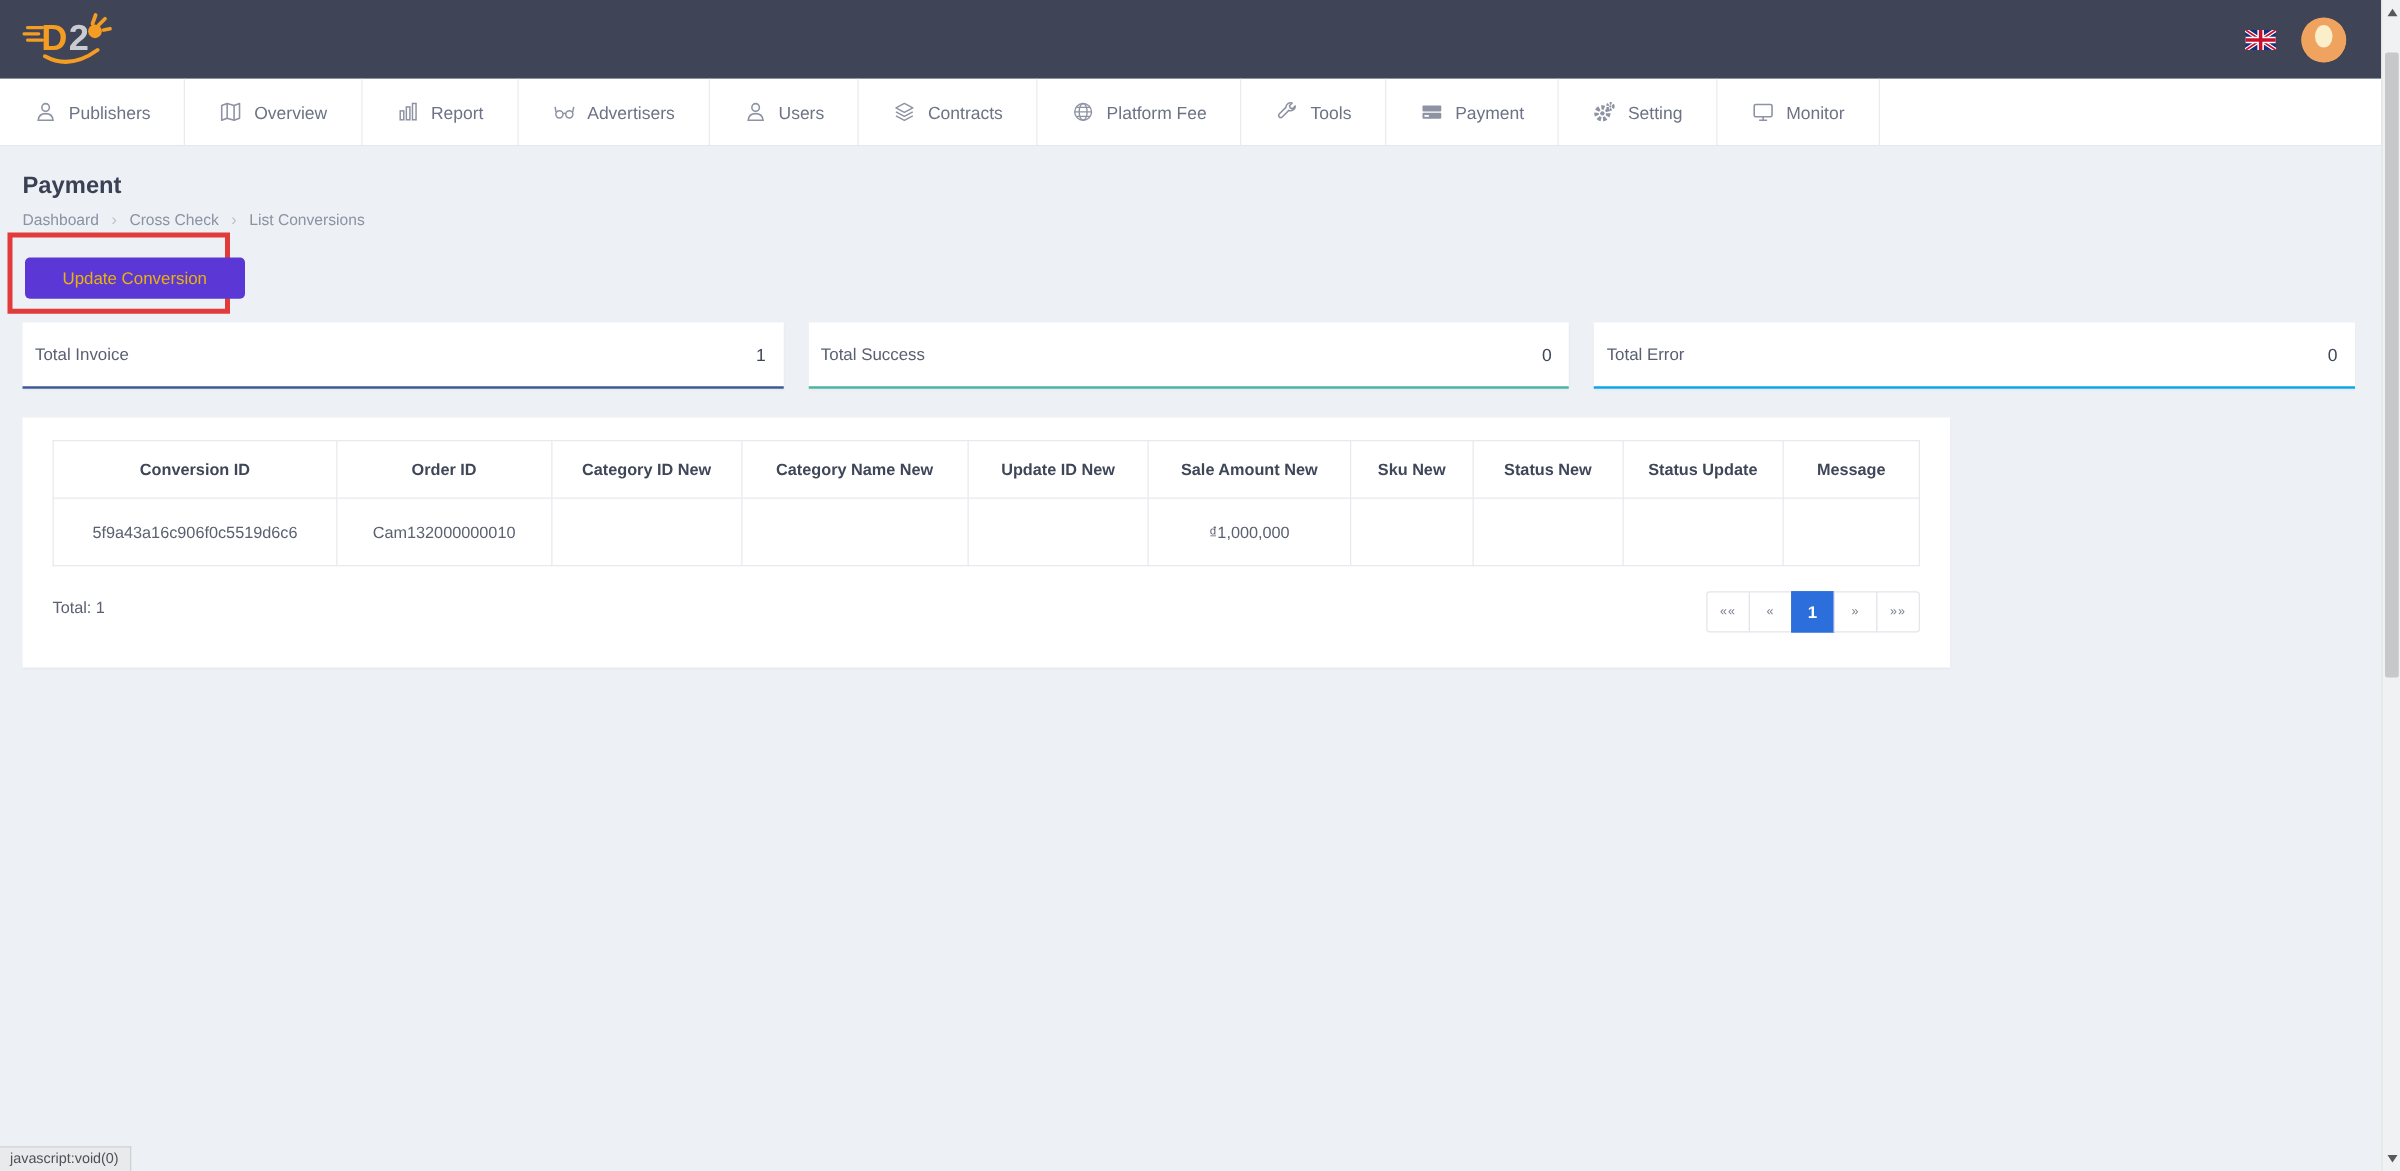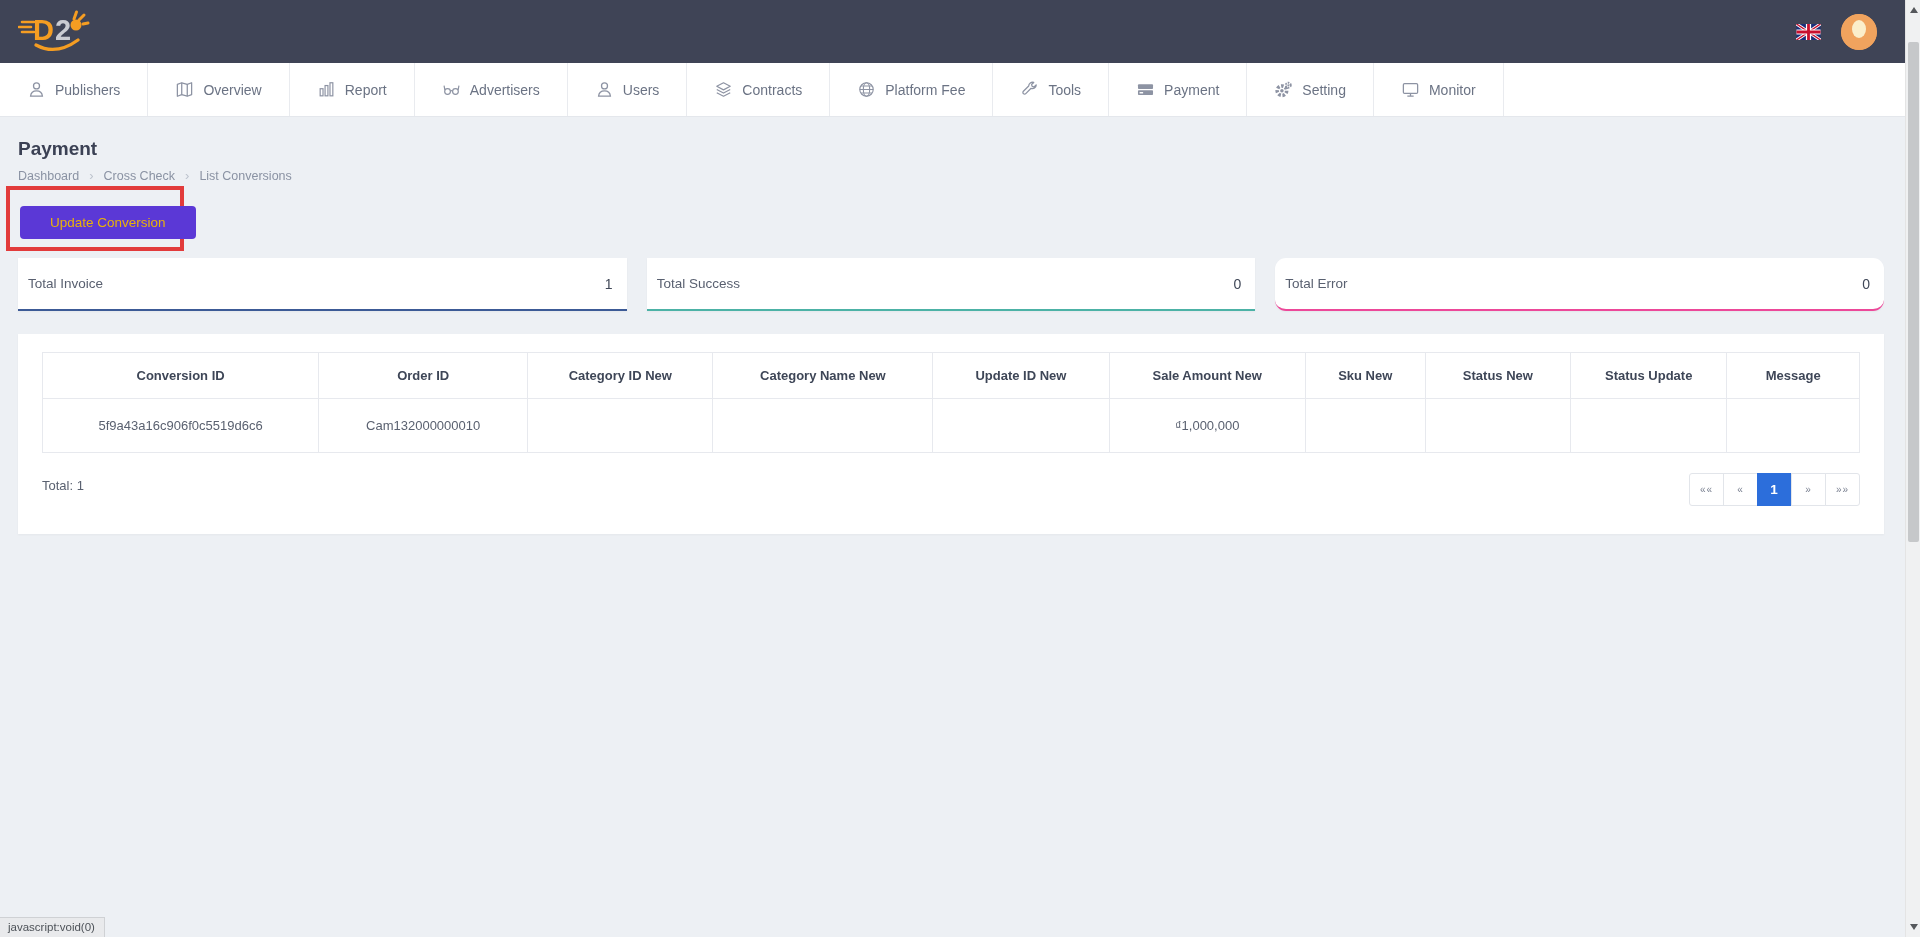--- a/index.html
+++ b/index.html
@@ -37,24 +37,24 @@
                 font-family:"Liberation Sans", sans-serif; }
 
   
   .cards { position:absolute; top:258px; left:18px; width:1866px; display:flex; gap:20px;justify-content:flex-end; }
   .card { flex:1; background:#ffffff; height:53px; display:flex; align-items:center;
           justify-content:space-between; padding:0 14px 0 10px; box-shadow:0 1px 2px rgba(0,0,0,0.04); }
   .card-label { font-size:13.5px; color:#596070; }
   .card-value { font-size:14px; color:#3f4757; }
   .card-invoice { border-bottom:2px solid #3c5a96; }
   .card-success { border-bottom:2px solid #4cb2a6; }
-  .card-error   { border-bottom:2px solid #ec4899;border-radius:11px; }
-
-  
-  .panel { position:absolute; top:334px; left:18px; width:1866px; height:200px; background:#ffffff;
+  .card-error   { border-bottom:2px solid #0ea5e9; }
+
+  
+  .panel { position:absolute; top:334px; left:18px; width:1542px; height:200px; background:#ffffff;
            box-shadow:0 1px 2px rgba(0,0,0,0.04); padding:18px 24px; }
   table { width:100%; border-collapse:collapse; table-layout:fixed; }
   th { height:46px; border:1px solid #e7e9ee; font-size:13px; font-weight:bold; color:#3e4657; text-align:center; }
   td { height:54px; border:1px solid #e7e9ee; font-size:13px; color:#5a6170; text-align:center;
        overflow:hidden; white-space:nowrap; }
   .panel-footer { display:flex; justify-content:space-between; align-items:center; margin-top:12px; }
   .total-label { font-size:13px; color:#5a6170; }
 
   
   .pagination { display:flex; margin-top:8px; }

